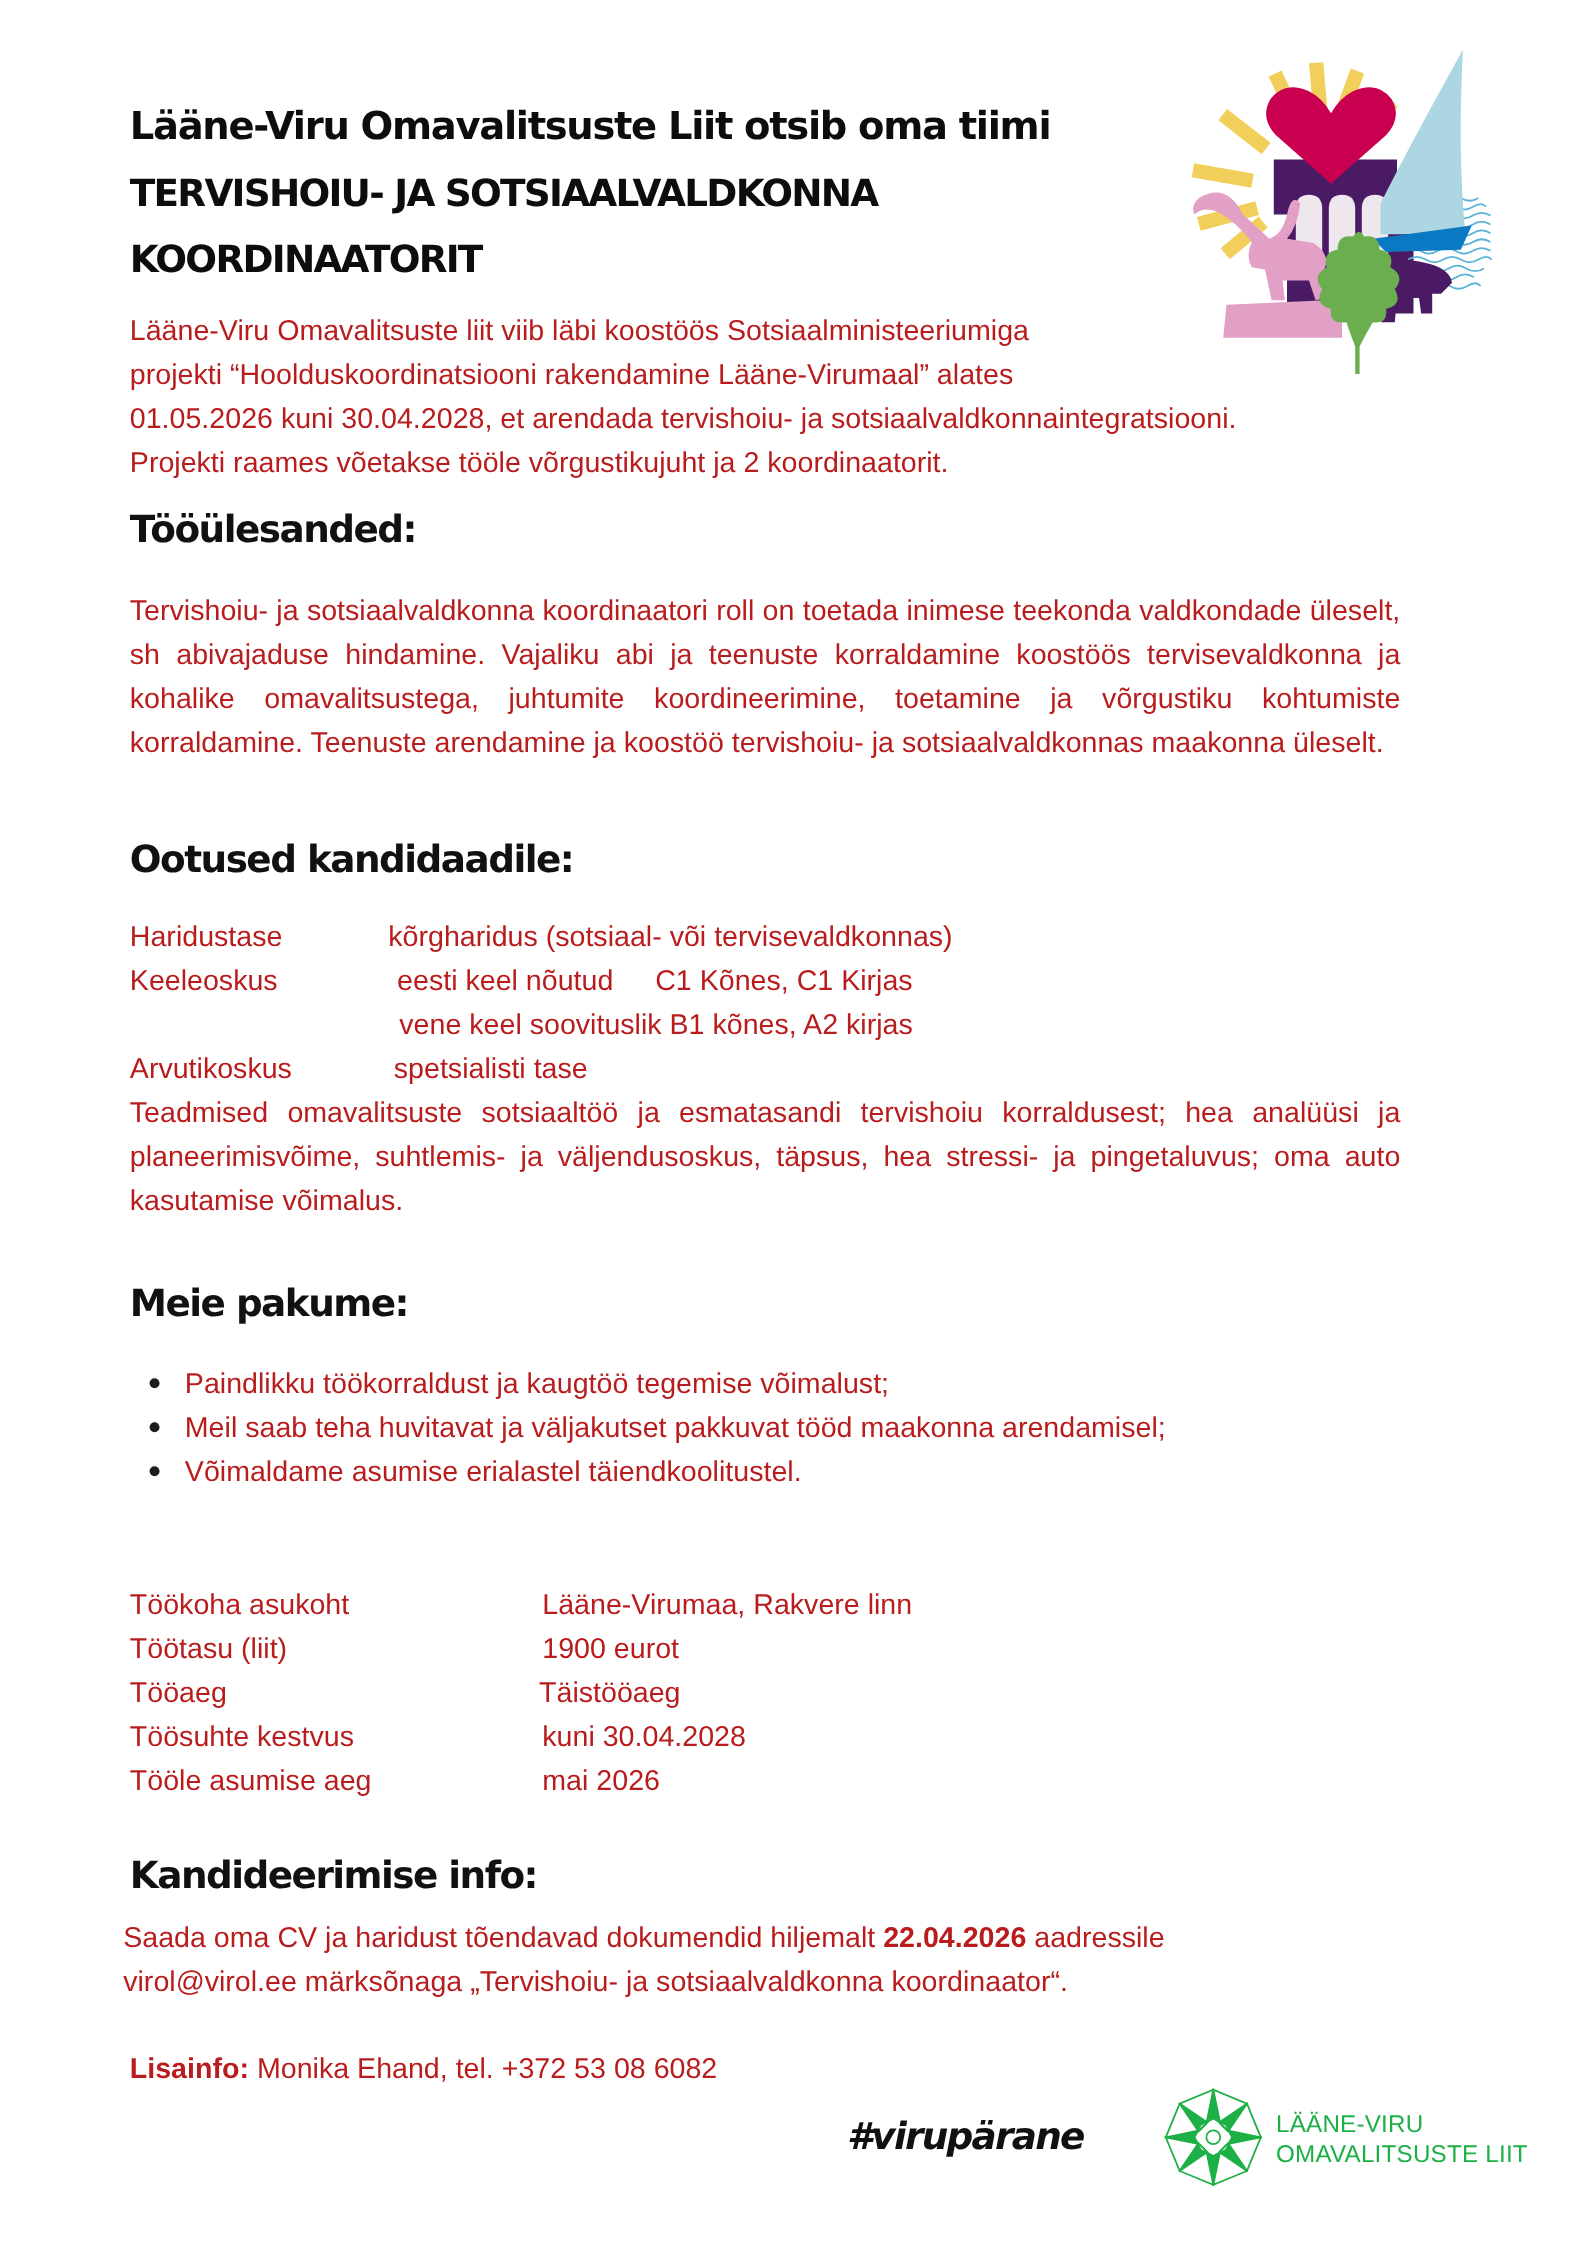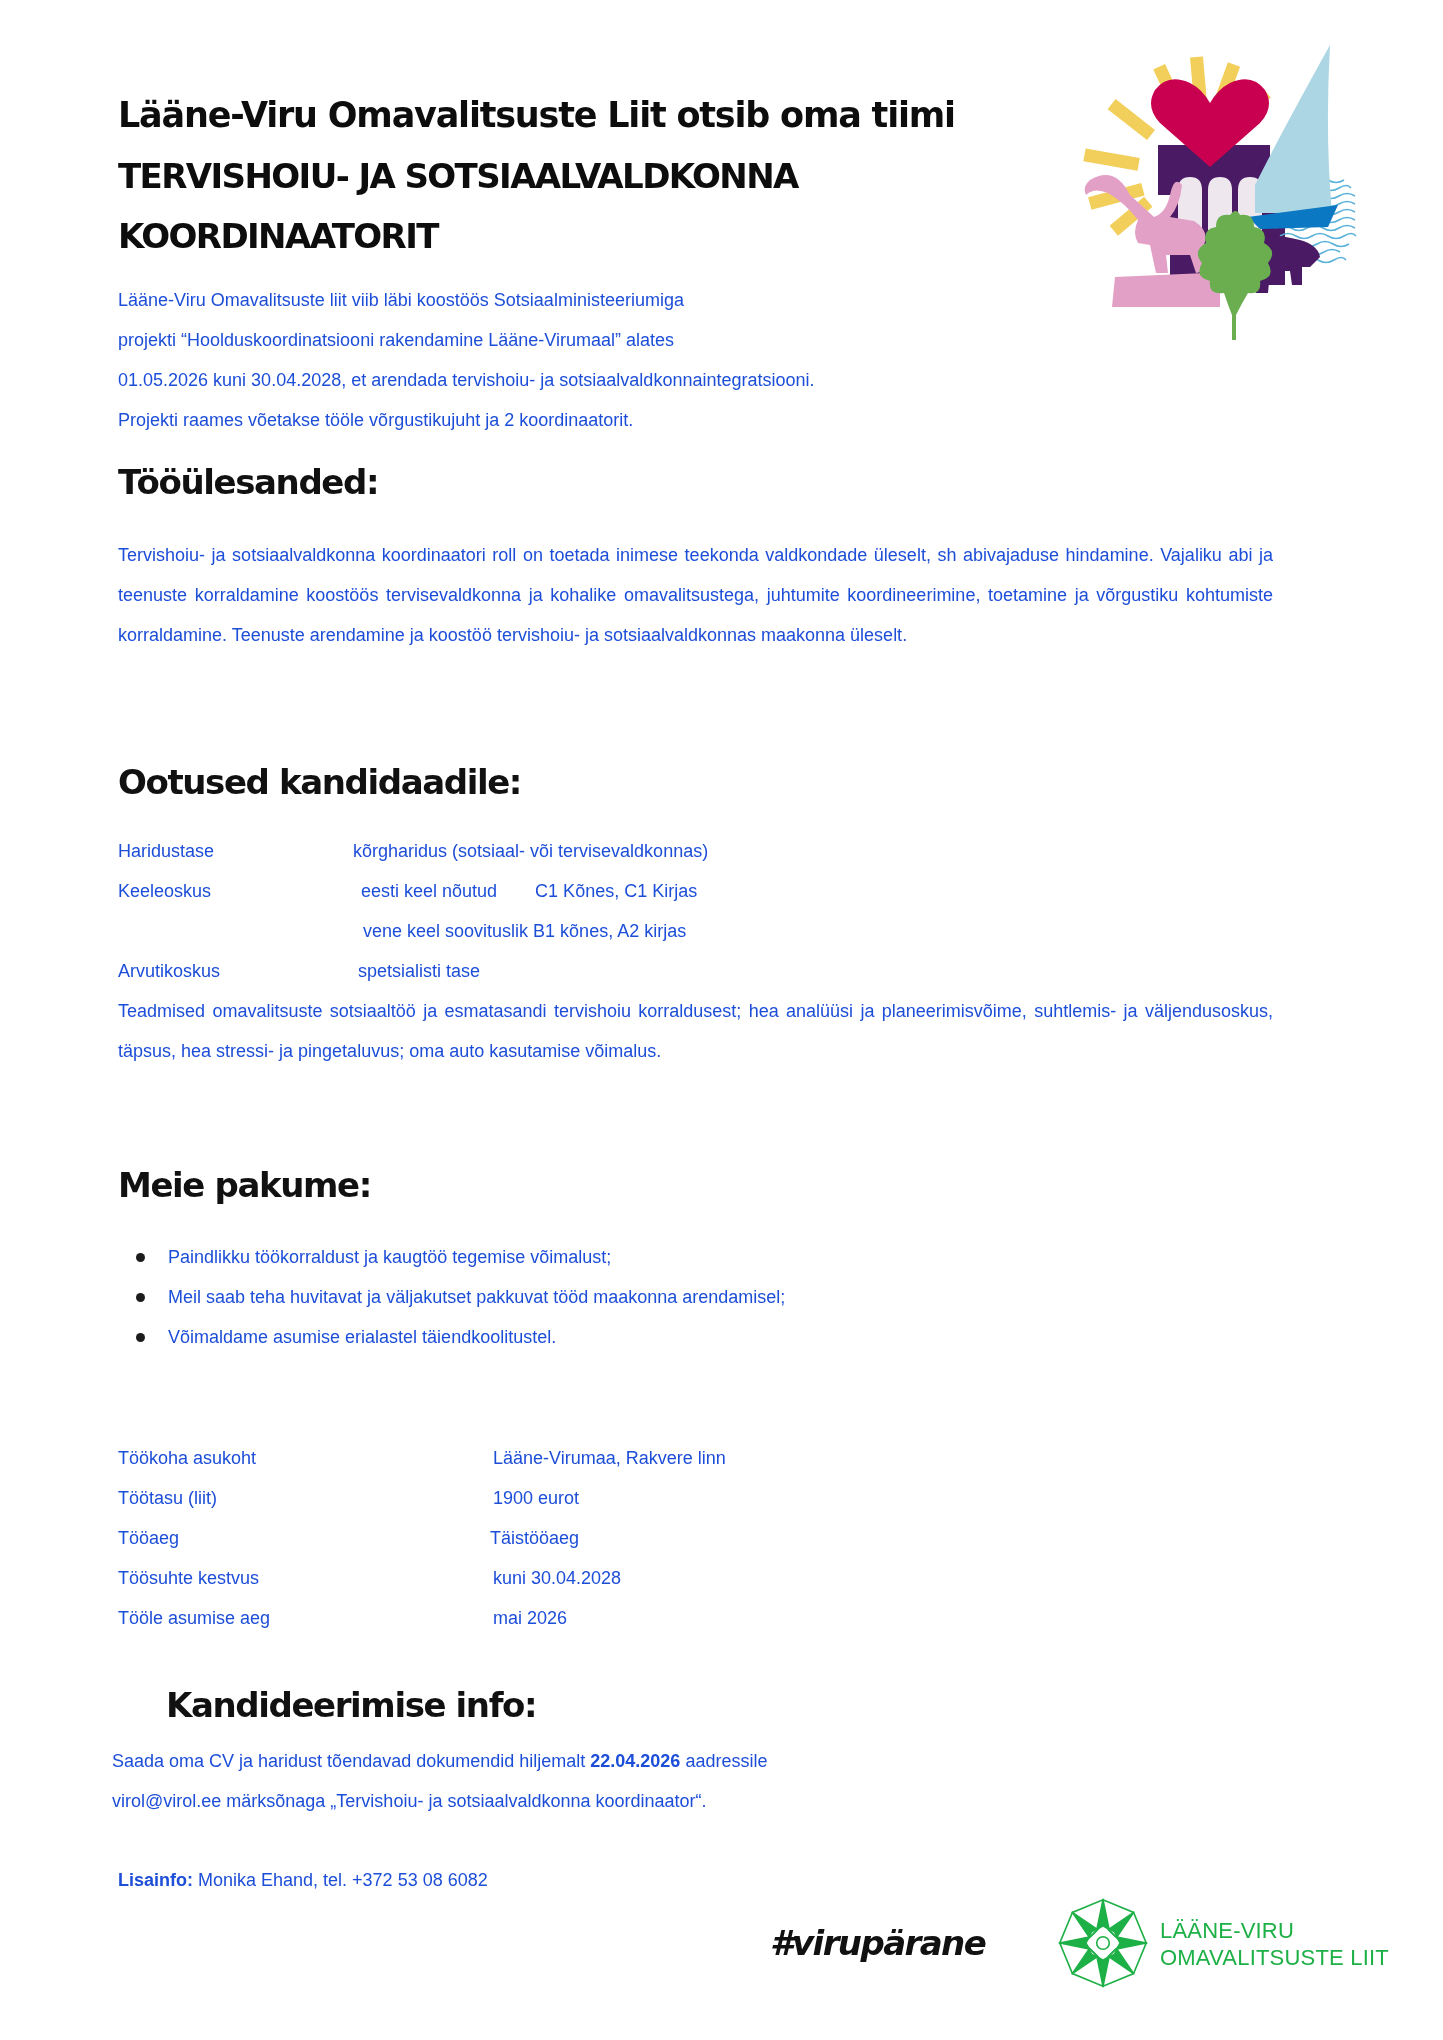--- a/index.html
+++ b/index.html
@@ -15,21 +15,21 @@
     position: absolute; left: 118px; top: 84px; width: 900px;
     font-family: "DejaVu Sans", sans-serif; font-weight: bold;
     color: #0d0d0d; letter-spacing: -1.2px;
   }
   .title .line1 { font-size: 35px; line-height: 62px; display: block; }
   .title .line2, .title .line3 { font-size: 34px; line-height: 60px; display: block; letter-spacing: -1.6px; }
 
   
   .hero { position: absolute; left: 1070px; top: 45px; width: 310px; height: 300px; }
 
-  .body-text { font-size: 18px; line-height: 40px; color: #1d4ed8; }
+  .body-text { font-size: 26px; line-height: 40px; color: #b91c1c; }
 
   .intro { position: absolute; left: 118px; top: 280px; width: 1180px; }
   .intro p { margin: 0; }
 
   h2.section {
     position: absolute; left: 118px; margin: 0;
     font-family: "DejaVu Sans", sans-serif; font-weight: bold;
     font-size: 34px; letter-spacing: -1.4px; color: #111;
   }
   .justify { text-align: justify; text-align-last: left; }
@@ -186,21 +186,21 @@
     <div class="fact-row">
       <span class="fact-label">Töösuhte kestvus</span>
       <span>kuni 30.04.2028</span>
     </div>
     <div class="fact-row">
       <span class="fact-label">Tööle asumise aeg</span>
       <span>mai 2026</span>
     </div>
   </div>
 
-  <h2 class="section" style="top:1685px;margin-left:48px;">Kandideerimise info:</h2>
+  <h2 class="section" style="top:1685px;">Kandideerimise info:</h2>
   <div class="apply body-text">
     <p>
       <span>Saada oma CV ja haridust tõendavad dokumendid hiljemalt </span><b>22.04.2026</b><span> aadressile</span>
     </p>
     <p>
       <span>virol@virol.ee</span><span> märksõnaga „Tervishoiu- ja sotsiaalvaldkonna koordinaator“.</span>
     </p>
   </div>
 
   <div class="lisainfo body-text">

